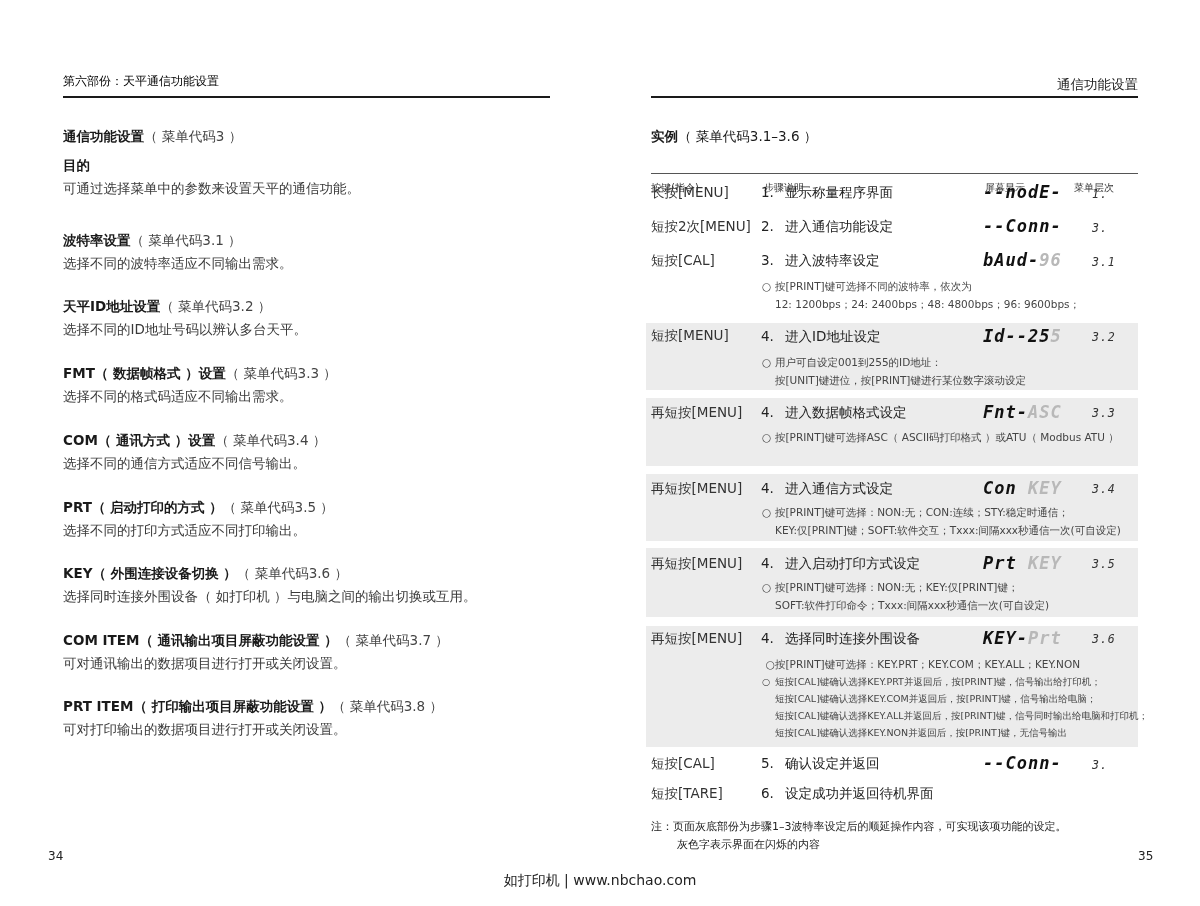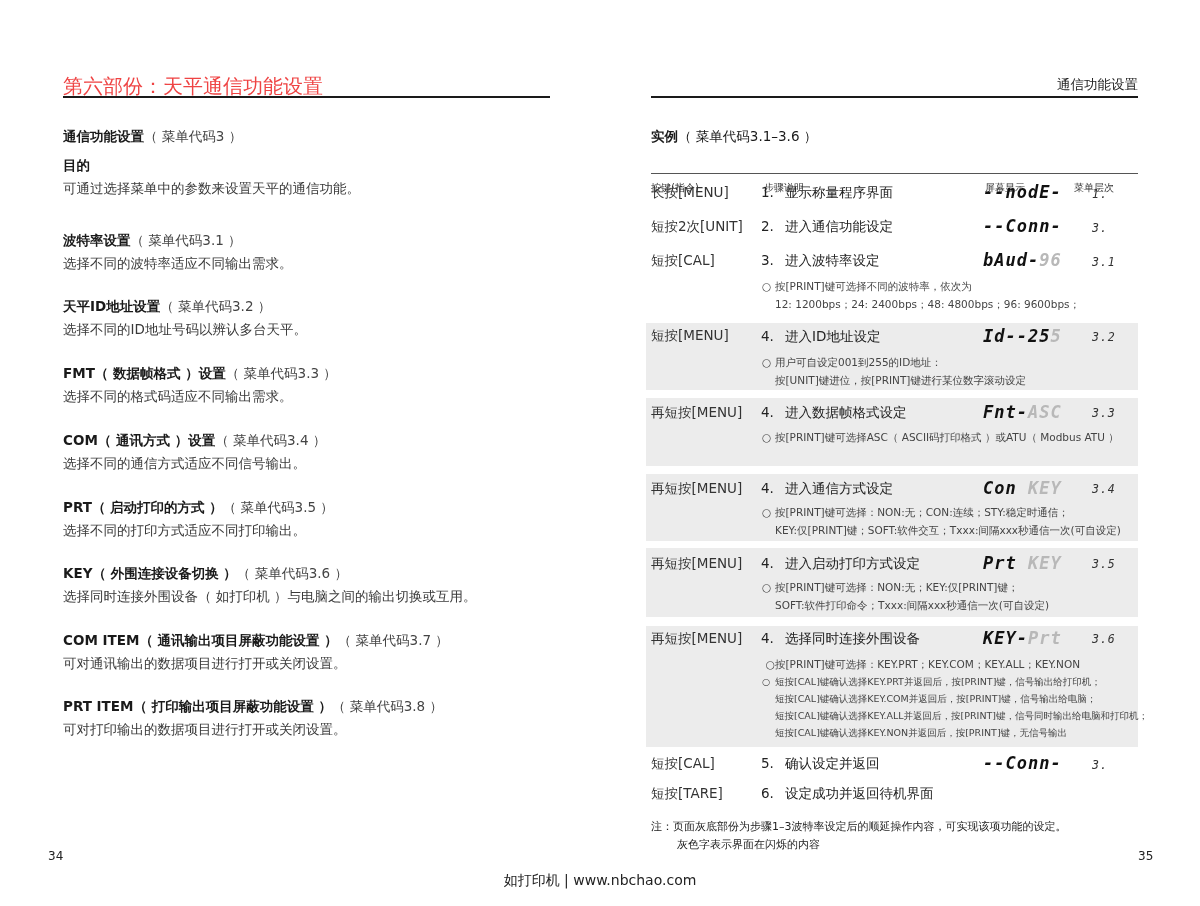--- a/index.html
+++ b/index.html
@@ -1,21 +1,21 @@
 <!DOCTYPE html>
 <html><head>
 <meta charset="utf-8">
 <style>
   html, body { margin: 0; padding: 0; }
   body {
     width: 1200px; height: 906px; background: #ffffff; position: relative; overflow: hidden;
     font-family: "DejaVu Sans", "Liberation Sans", sans-serif; color: #3a3a3a;
   }
   .abs { position: absolute; }
-  .page-title { left: 63px; top: 73px; font-size: 20px; color: #ef4444; font-weight: 500; white-space: nowrap; }
+  .page-title { left: 63px; top: 73px; font-size: 12px; color: #000000; font-weight: 500; white-space: nowrap; }
   .rule-thick { height: 2px; background: #1a1a1a; }
   .rule-thin { height: 1px; background: #555; }
   .sec-head { font-size: 13.5px; color: #1a1a1a; white-space: nowrap; }
   .sec-head b { font-weight: bold; }
   .sec-head .code { color: #444; font-weight: normal; }
   .sec-body { font-size: 13.5px; color: #3a3a3a; white-space: nowrap; }
   .right-hdr { right: 62px; top: 76px; font-size: 13.5px; color: #222; white-space: nowrap; }
   .ex-title { left: 651px; top: 128px; font-size: 13.5px; white-space: nowrap; color: #1a1a1a; }
   .ex-title b { font-weight: bold; }
   .th { top: 150px; font-size: 10px; color: #333; white-space: nowrap; margin-top: 31px; }
@@ -87,21 +87,21 @@
 <div class="abs gray-box" style="top:398px; height:68px;"></div>
 <div class="abs gray-box" style="top:474px; height:67px;"></div>
 <div class="abs gray-box" style="top:548px; height:69px;"></div>
 <div class="abs gray-box" style="top:626px; height:121px;"></div>
 
 <div class="abs row-key" style="top:184px;">长按[MENU]</div>
 <div class="abs row-step" style="top:184px;"><span class="n">1.</span><span>显示称量程序界面</span></div>
 <div class="abs row-lcd" style="top:182px;"><span>--nodE-</span><span class="dim"></span></div>
 <div class="abs row-lvl" style="top:187px;">1.</div>
 
-<div class="abs row-key" style="top:218px;">短按2次[UNIT]</div>
+<div class="abs row-key" style="top:218px;">短按2次[MENU]</div>
 <div class="abs row-step" style="top:218px;"><span class="n">2.</span><span>进入通信功能设定</span></div>
 <div class="abs row-lcd" style="top:216px;"><span>--Conn-</span><span class="dim"></span></div>
 <div class="abs row-lvl" style="top:221px;">3.</div>
 
 <div class="abs row-key" style="top:252px;">短按[CAL]</div>
 <div class="abs row-step" style="top:252px;"><span class="n">3.</span><span>进入波特率设定</span></div>
 <div class="abs row-lcd" style="top:250px;"><span>bAud-</span><span class="dim">96</span></div>
 <div class="abs row-lvl" style="top:255px;">3.1</div>
 <div class="abs note" style="top:277px;">
   <div><span class="bullet">○</span><span>按[PRINT]键可选择不同的波特率，依次为</span></div>

